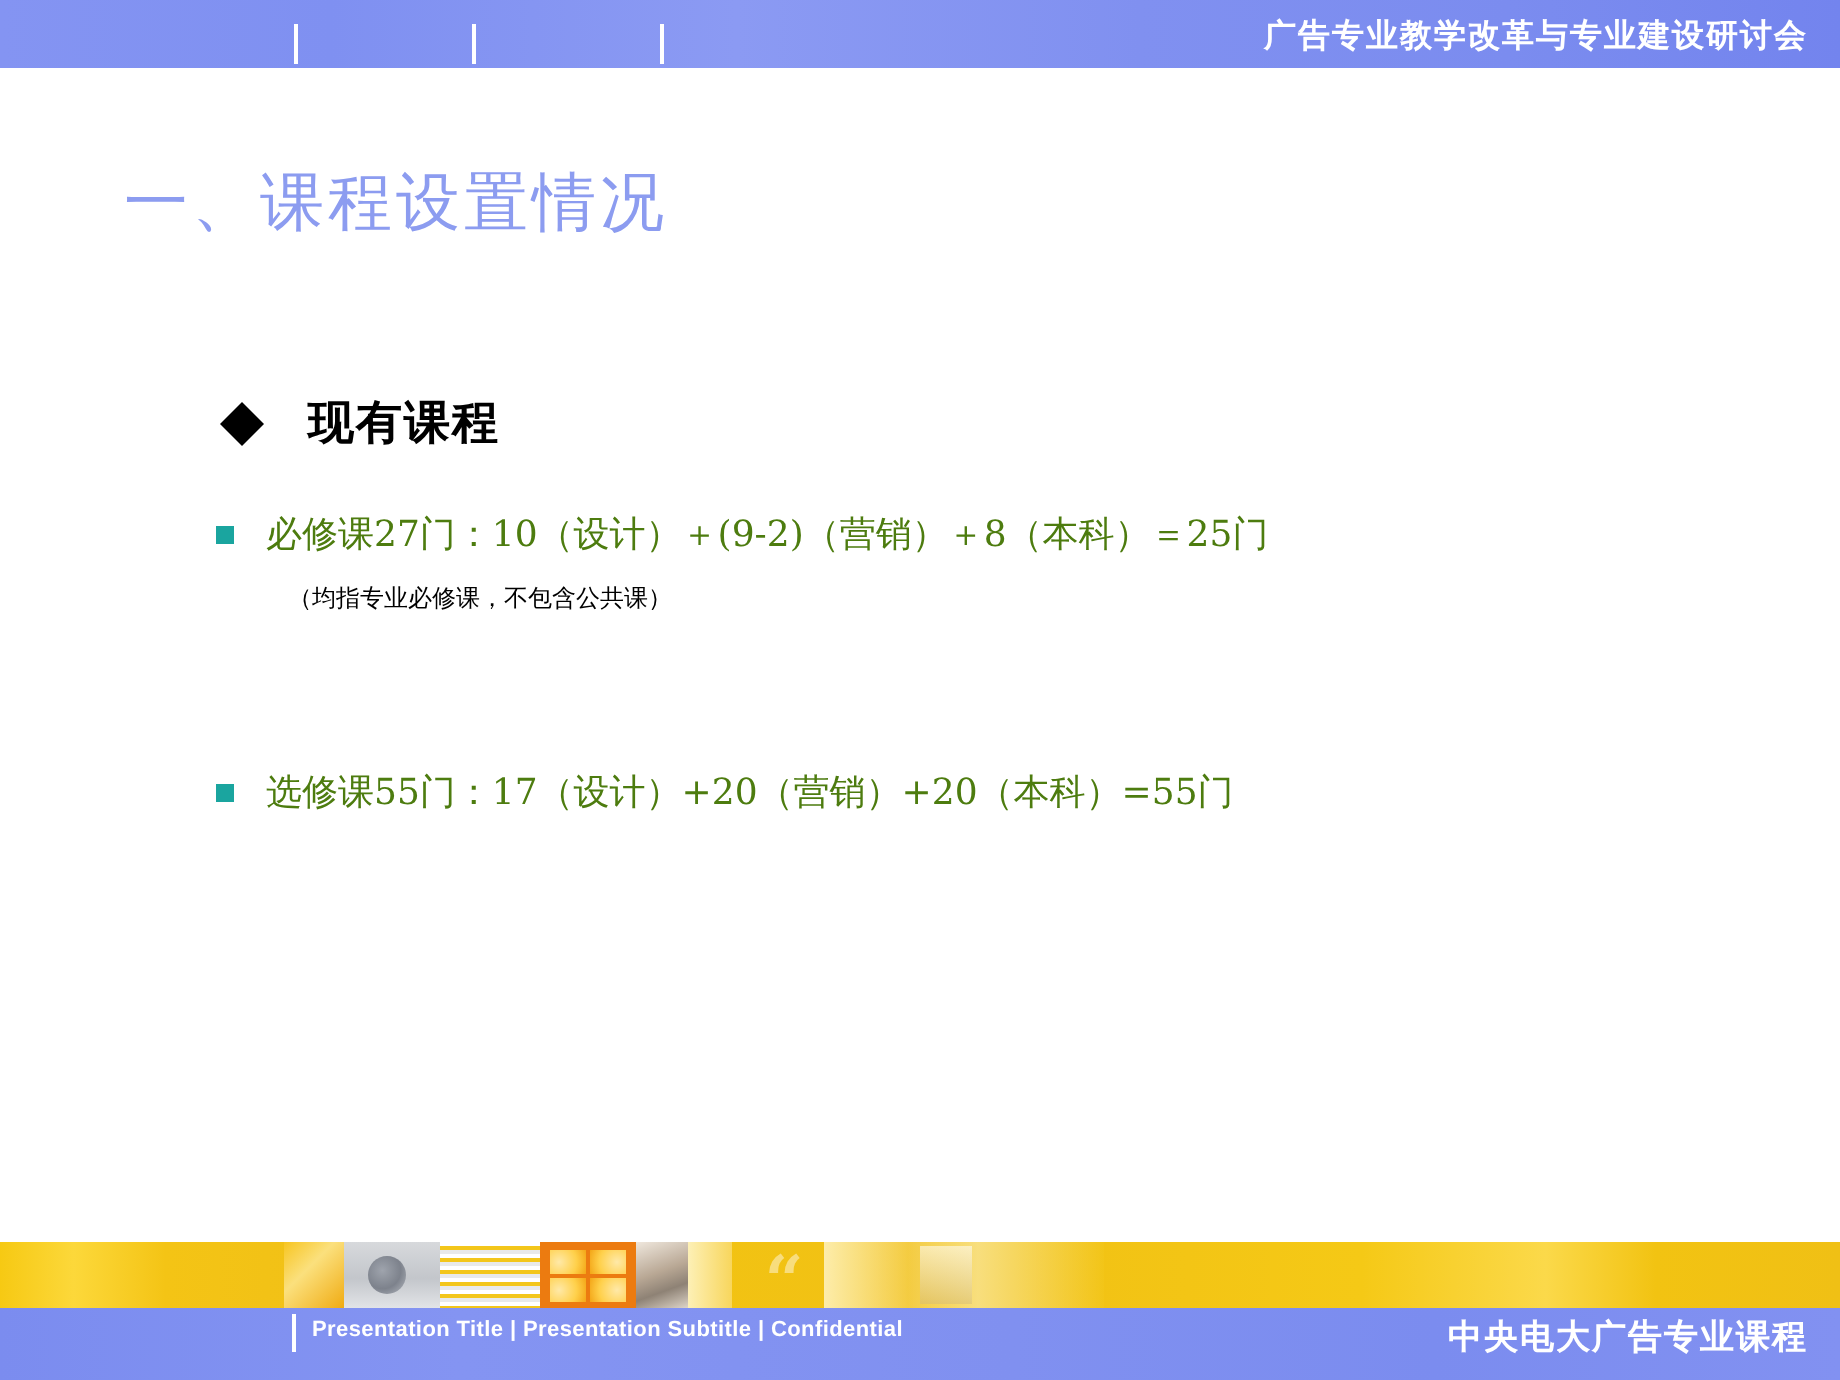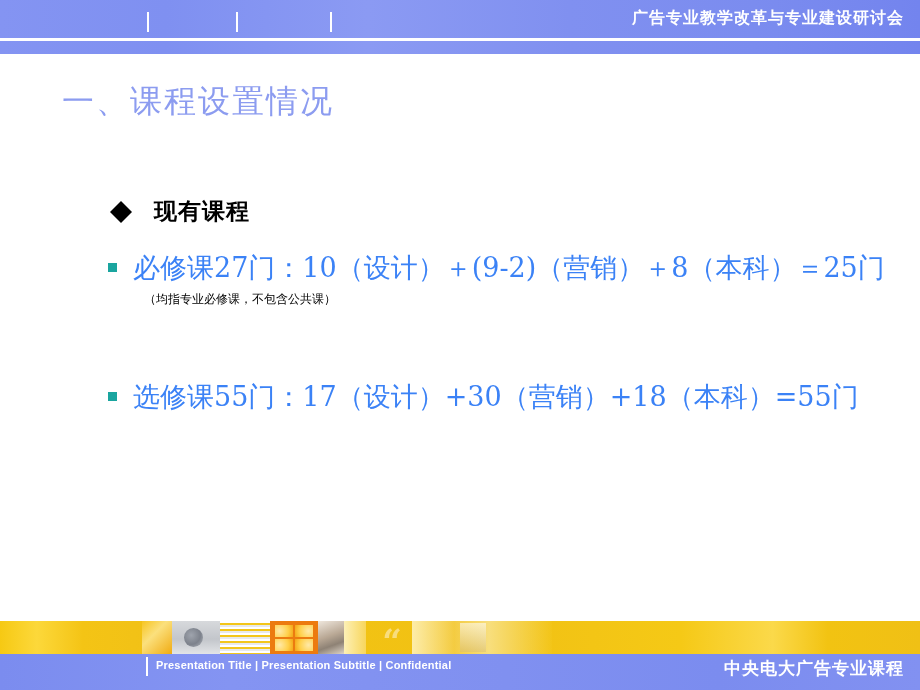--- a/index.html
+++ b/index.html
@@ -17,21 +17,21 @@
     background: #ffffff;
     overflow: hidden;
   }
 
   
   .header-band {
     position: absolute;
     left: 0;
     top: 0;
     width: 920px;
-    height: 54px;
+    height: 34px;
     background: linear-gradient(to right,
         #8494f2 0%,
         #7f90f1 18%,
         #8b9af3 40%,
         #8090f0 62%,
         #7b8cef 82%,
         #7384ee 100%);
   }
   .header-underline {
     position: absolute;
@@ -134,22 +134,22 @@
   .square-bullet {
     width: 9px;
     height: 9px;
     background: #1aa59f;
     flex: 0 0 auto;
     margin-top: 10px;
     margin-right: 16px;
   }
   .level2-text {
     font-family: "DejaVu Serif", "Liberation Serif", serif;
-    font-size: 27px;
-    color: #3b82f6;
+    font-size: 18px;
+    color: #4d7c0f;
     line-height: 30px;
     white-space: nowrap;
     letter-spacing: 0px;
   }
   .level3-text {
     font-family: "DejaVu Serif", "Liberation Serif", serif;
     font-size: 12px;
     color: #000000;
     margin-left: 132px;
     margin-top: 8px;
@@ -333,21 +333,21 @@
     <div class="level2">
       <span class="square-bullet"></span>
       <span class="level2-text">必修课27门：10（设计）＋(9-2)（营销）＋8（本科）＝25门</span>
     </div>
     <div class="level3-text">（均指专业必修课，不包含公共课）</div>
 
     <div class="gap-block"></div>
 
     <div class="level2">
       <span class="square-bullet"></span>
-      <span class="level2-text">选修课55门：17（设计）+30（营销）+18（本科）=55门</span>
+      <span class="level2-text">选修课55门：17（设计）+20（营销）+20（本科）=55门</span>
     </div>
 
   </div>
 
   <div class="footer-yellow">
     <div class="deco deco-a"></div>
     <div class="deco deco-b"></div>
     <div class="deco deco-c"></div>
     <div class="deco deco-d"></div>
     <div class="deco deco-e"></div>

